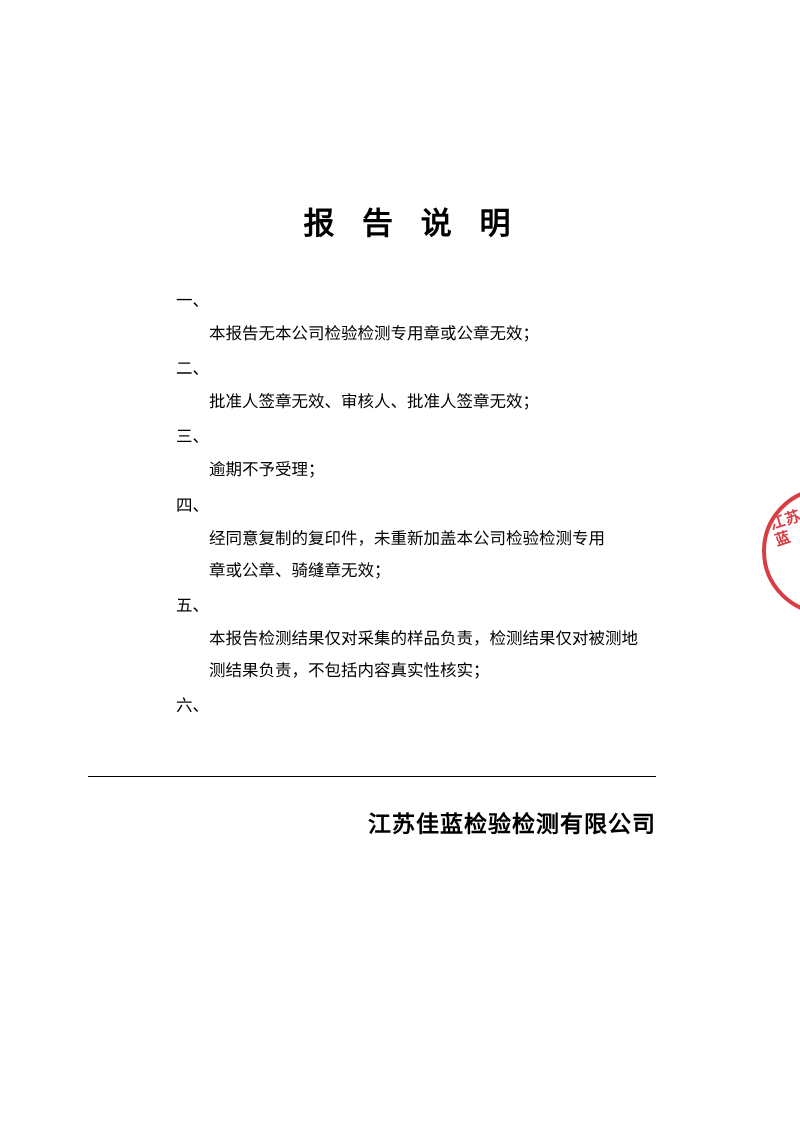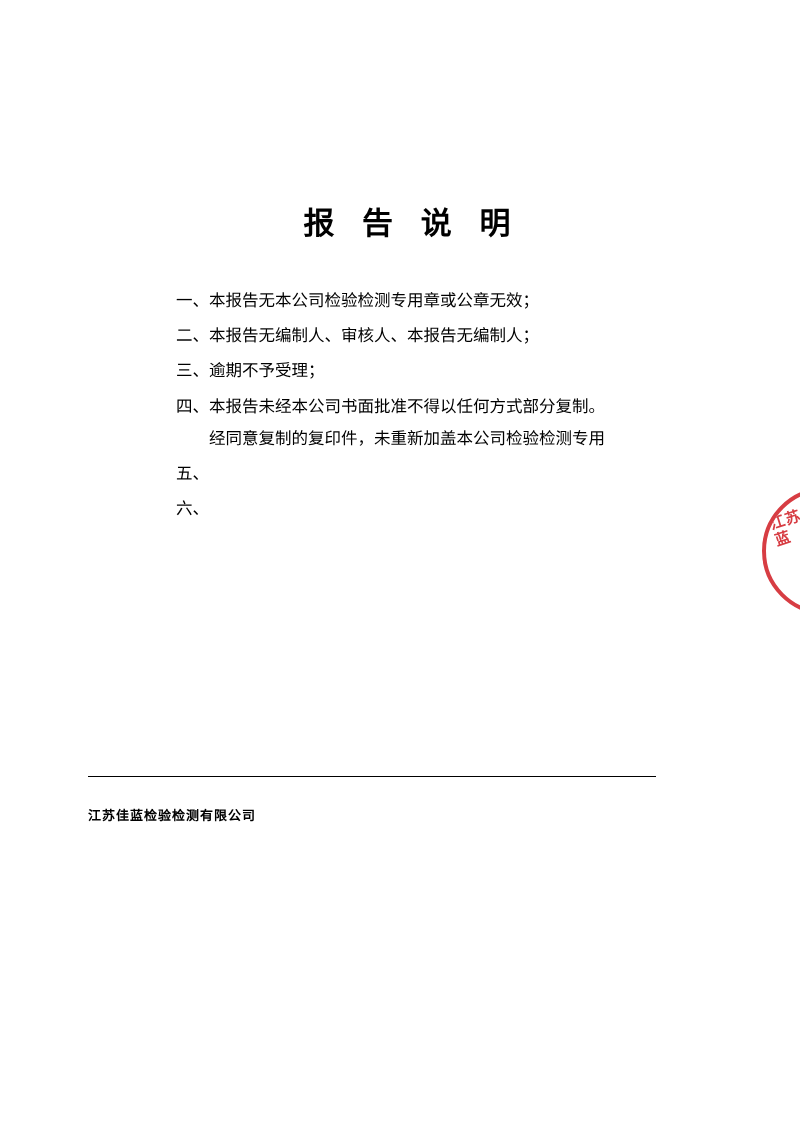--- a/index.html
+++ b/index.html
@@ -53,20 +53,21 @@
     font-family: "Liberation Serif", "DejaVu Serif", serif;
   }
 
   .clause-num {
     flex: 0 0 auto;
     white-space: nowrap;
   }
 
   .clause-body {
     flex: 1 1 auto;
+    margin-top: 33px;
   }
 
   .clause-body p {
     margin: 0;
   }
 
   .clause-cont {
     text-indent: 0;
   }
 
@@ -77,22 +78,22 @@
     width: 568px;
     height: 1px;
     background: #000000;
   }
 
   .footer-company {
     position: absolute;
     top: 805px;
     left: 88px;
     width: 568px;
-    text-align: left;
-    font-size: 13px;
+    text-align: right;
+    font-size: 23px;
     font-weight: bold;
     letter-spacing: 1px;
     font-family: "Liberation Serif", "DejaVu Serif", serif;
   }
 
   
   .seal {
     position: absolute;
     top: 487px;
     left: 762px;
@@ -130,42 +131,44 @@
     <div class="clause">
       <span class="clause-num">一、</span>
       <span class="clause-body">
         <p>本报告无本公司检验检测专用章或公章无效；</p>
       </span>
     </div>
 
     <div class="clause">
       <span class="clause-num">二、</span>
       <span class="clause-body">
-        <p>本报告无编制人、审核人、本报告无编制人；</p>
+        <p>批准人签章无效、审核人、批准人签章无效；</p>
       </span>
     </div>
 
     <div class="clause">
       <span class="clause-num">三、</span>
       <span class="clause-body">
         <p>逾期不予受理；</p>
       </span>
     </div>
 
     <div class="clause">
       <span class="clause-num">四、</span>
       <span class="clause-body">
-        <p>本报告未经本公司书面批准不得以任何方式部分复制。</p>
         <p class="clause-cont">经同意复制的复印件，未重新加盖本公司检验检测专用</p>
+        <p class="clause-cont">章或公章、骑缝章无效；</p>
       </span>
     </div>
 
     <div class="clause">
       <span class="clause-num">五、</span>
       <span class="clause-body">
+        <p>本报告检测结果仅对采集的样品负责，检测结果仅对被测地</p>
+        <p>测结果负责，不包括内容真实性核实；</p>
       </span>
     </div>
 
     <div class="clause">
       <span class="clause-num">六、</span>
       <span class="clause-body">
       </span>
     </div>
 
   </div>

